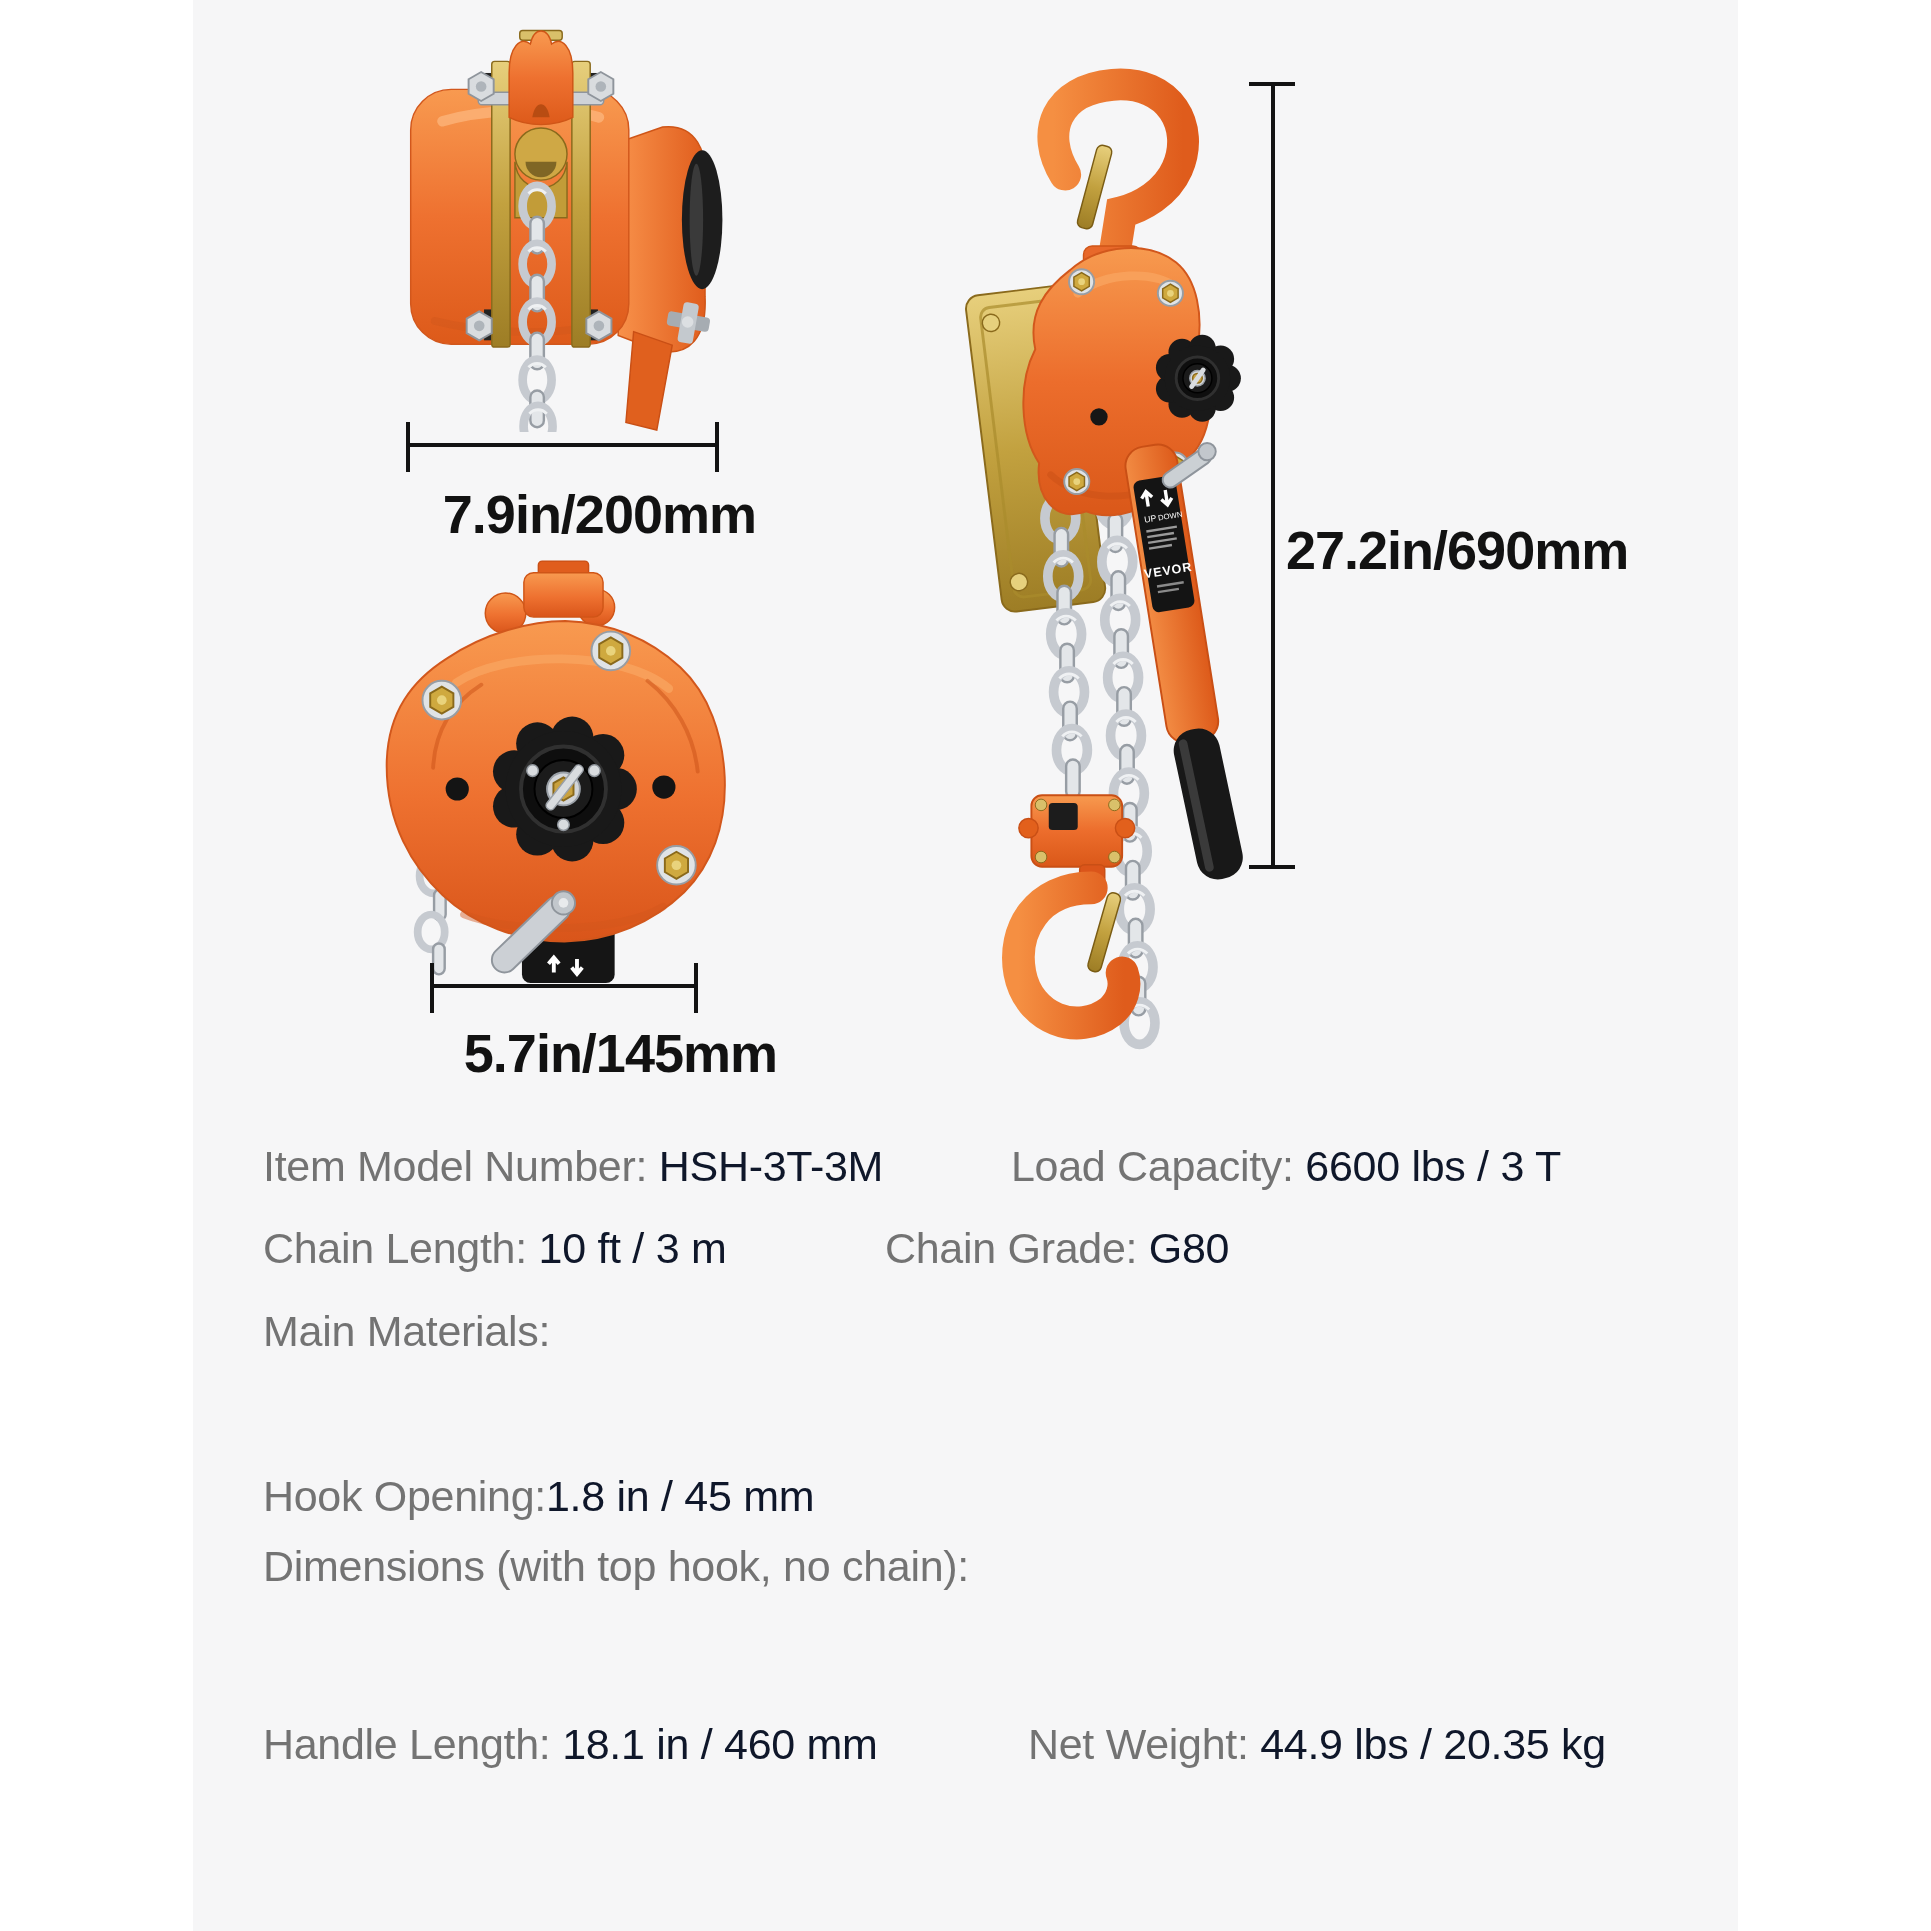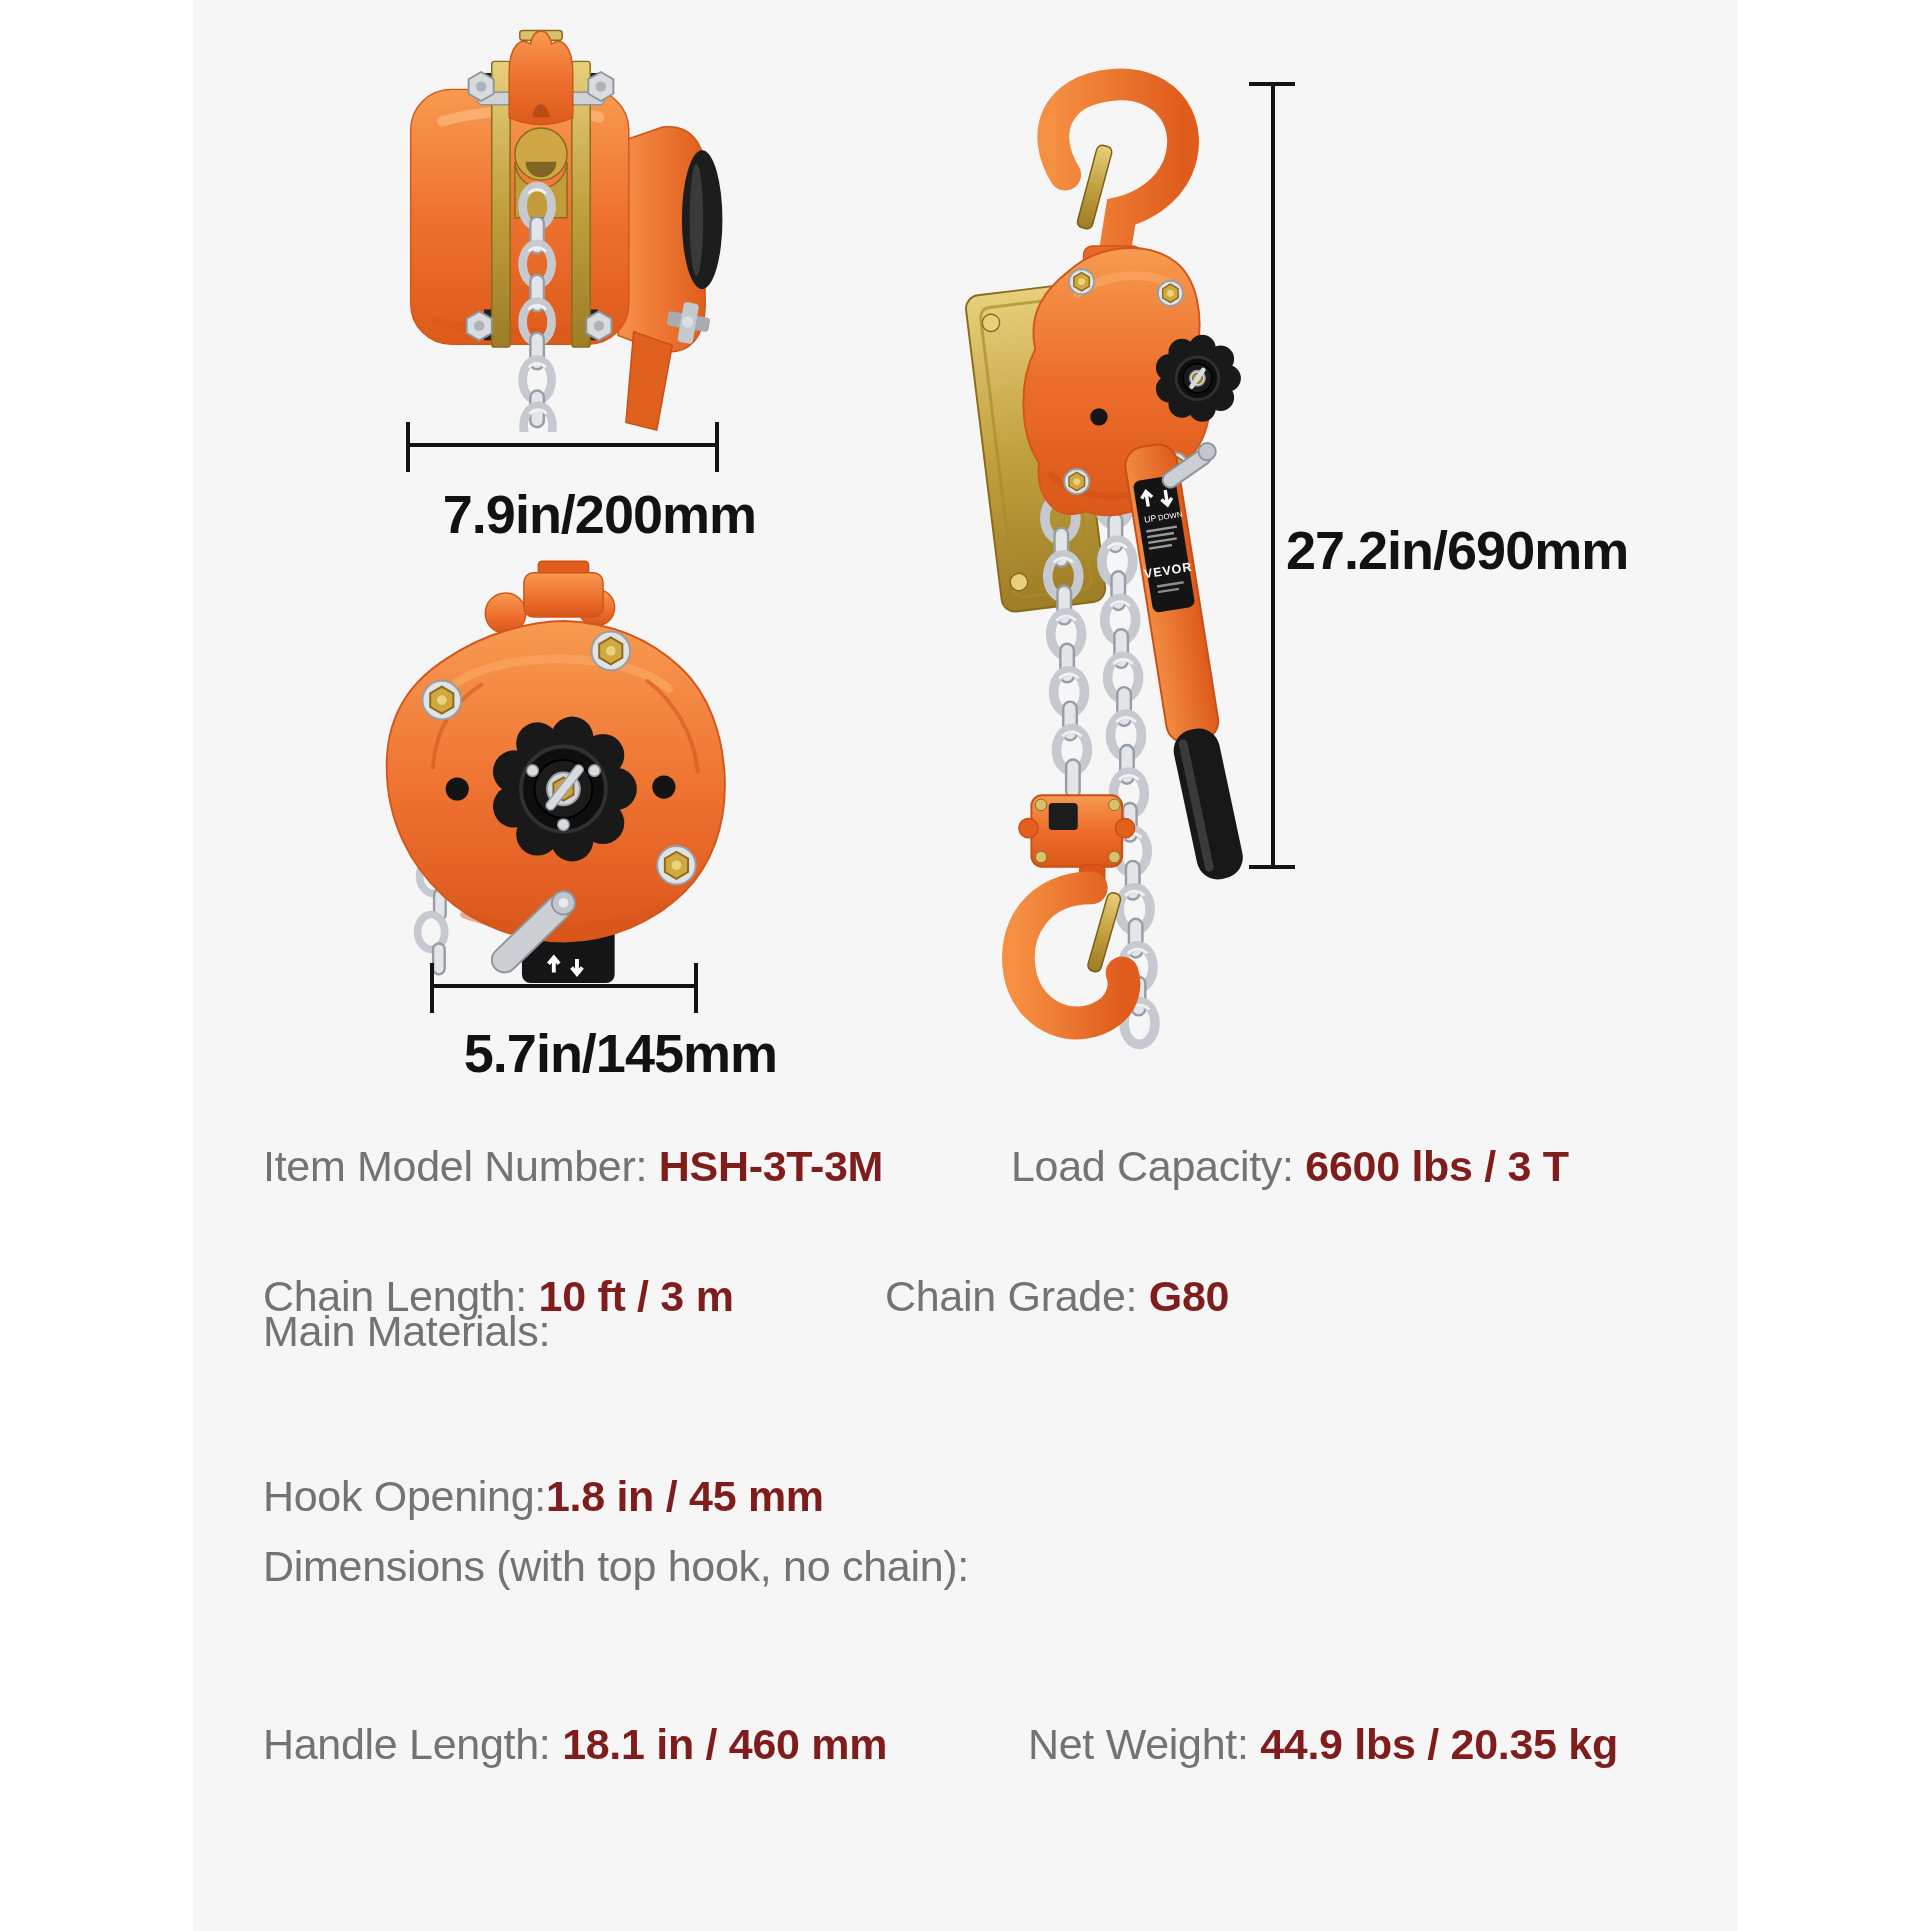--- a/index.html
+++ b/index.html
@@ -10,21 +10,21 @@
   
   .dline{position:absolute;background:#131313;}
   .dlabel{position:absolute;font-size:54px;font-weight:700;color:#121212;letter-spacing:-1px;white-space:nowrap;}
   .dlabel.center{text-align:right;}
   
   .specs{position:absolute;left:263px;top:0;width:1468px;height:1931px;}
   .srow{position:absolute;left:0;white-space:nowrap;font-size:43px;line-height:50px;color:#141414;letter-spacing:-0.3px;}
   .sp{display:inline-block;}
   .sp.p2{position:absolute;top:0;}
   .sl{font-weight:400;color:#737373;}
-  .sv{font-weight:700;color:#7f1d1d;}
+  .sv{font-weight:400;color:#0f172a;}
 </style>
 </head>
 <body>
 
 <div class="page">
   <div class="panel"></div>
 
   <svg class="fig" style="left:319px;top:17.4px;" width="415" height="415" viewBox="0 0 430 430" role="img">
     <defs>
       <linearGradient id="sOr" x1="0" y1="0" x2="0" y2="1">
@@ -383,21 +383,21 @@
     <div class="dlabel" style="left:1286px;top:519px;">27.2in/690mm</div>
   </div>
 
   <div class="specs">
 
     <div class="srow" style="top:1141px;">
       <span class="sp"><span class="sl">Item Model Number: </span><span class="sv">HSH-3T-3M</span></span>
       <span class="sp p2" style="left:748px;"><span class="sl">Load Capacity: </span><span class="sv">6600 lbs / 3 T</span></span>
     </div>
 
-    <div class="srow" style="top:1271px;">
+    <div class="srow" style="top:1223px;">
       <span class="sp"><span class="sl">Chain Length: </span><span class="sv">10 ft / 3 m</span></span>
       <span class="sp p2" style="left:622px;"><span class="sl">Chain Grade: </span><span class="sv">G80</span></span>
     </div>
 
     <div class="srow" style="top:1306px;">
       <span class="sp"><span class="sl">Main Materials:</span><span class="sv"></span></span>
     </div>
 
 
     <div class="srow" style="top:1471px;">

